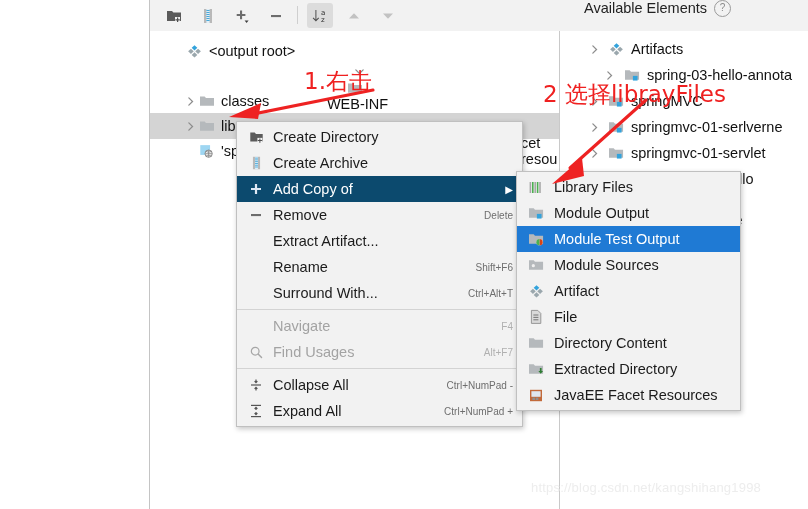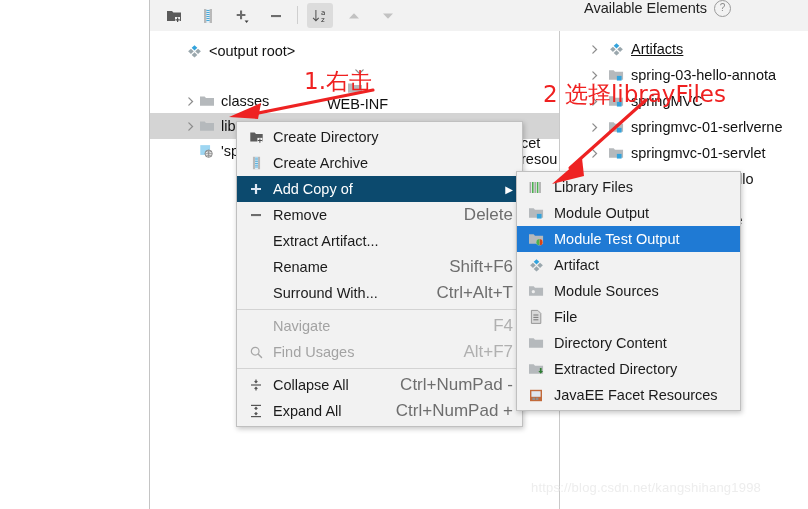--- a/index.html
+++ b/index.html
@@ -40,21 +40,21 @@
   .arrow svg{display:block;}
   .tlabel{margin-left:6px;}
   .ticon{width:17px;height:17px;flex:0 0 17px;display:flex;align-items:center;justify-content:center;}
 
   
   #context-menu{left:236px;top:121px;width:285px;background:#f2f2f2;border:1px solid #c0c0c0;
     box-shadow:1px 2px 5px rgba(0,0,0,.22);padding:2px 0;}
   .mi{height:26px;display:flex;align-items:center;padding:0 9px 0 9px;font-size:14.5px;color:#1b1b1b;position:relative;}
   .mi .mi-icon{width:20px;flex:0 0 20px;display:flex;align-items:center;justify-content:center;}
   .mi .mi-label{margin-left:7px;flex:1 1 auto;white-space:nowrap;}
-  .mi .mi-accel{color:#6e6e6e;font-size:17px;margin-left:14px;white-space:nowrap;}
+  .mi .mi-accel{color:#6e6e6e;font-size:10px;margin-left:14px;white-space:nowrap;}
   .mi.highlight{background:#0c4a6e;color:#fff;}
   .mi.disabled{color:#a3a3a3;}
   .mi.disabled .mi-accel{color:#b0b0b0;}
   .msep{height:1px;background:#d3d3d3;margin:3px 0;}
   .submark{margin-left:8px;font-size:10px;}
 
   
   #submenu{left:516px;top:171px;width:223px;background:#f2f2f2;border:1px solid #c0c0c0;
     box-shadow:1px 2px 5px rgba(0,0,0,.22);padding:2px 0;}
   .si{height:26px;display:flex;align-items:center;padding:0 9px;font-size:14.5px;color:#1b1b1b;}
@@ -203,38 +203,38 @@
     </span>
     <span class="tlabel">'spri</span>
   </div>
 
   <div class="abs" style="left:371px;top:107px;height:26px;display:flex;align-items:center;font-size:14.5px;color:#111;">cet resou</div>
 </div>
 
 <div class="abs" id="panel-divider2"></div>
 <div class="abs" id="right-tree-panel">
 
-  <div class="trow" style="left:0;top:5px;width:248px;text-decoration:underline;">
+  <div class="trow" style="left:0;top:5px;width:248px;">
     <span class="arrow" style="margin-left:26px">
       <svg width="11" height="11" viewBox="0 0 12 12">
           <path d="M4.2 2 8.2 6 4.2 10" stroke="#8d8d8d" stroke-width="1.4" fill="none" stroke-linecap="round"></path>
         </svg>
     </span>
     <span class="ticon" style="margin-left:6px">
       <svg width="15" height="15" viewBox="0 0 16 16">
         <path d="M8 1.2 11 4 8 6.8 5 4z" fill="#33a3dc"></path>
           <path d="M4.2 5 7.2 7.8 4.2 10.6 1.2 7.8z" fill="#9aa7ad"></path>
         <path d="M11.8 5l3 2.8-3 2.8L8.8 7.8z" fill="#9aa7ad"></path>
           <path d="M8 8.8 11 11.6 8 14.4 5 11.6z" fill="#9aa7ad"></path>
       </svg>
     </span>
     <span class="tlabel">Artifacts</span>
   </div>
 
-  <div class="trow" style="left:0;top:31px;width:248px;">
+  <div class="trow" style="left:0;top:31px;width:248px;justify-content:center;">
     <span class="arrow" style="margin-left:26px">
       <svg width="11" height="11" viewBox="0 0 12 12">
           <path d="M4.2 2 8.2 6 4.2 10" stroke="#8d8d8d" stroke-width="1.4" fill="none" stroke-linecap="round"></path>
         </svg>
     </span>
     <span class="ticon" style="margin-left:6px">
       <svg width="17" height="15" viewBox="0 0 18 16">
         <path d="M1 2.4h5L7.4 4H16v8.4H1z" fill="#b5b9bc"></path>
           <rect x="9.4" y="8.4" width="5" height="5" fill="#33a3dc"></rect>
       </svg>
@@ -457,38 +457,38 @@
         <circle cx="12.2" cy="10.8" r="3.4" fill="#e8e8e8"></circle>
         <path d="M12.2 7.4a3.4 3.4 0 0 1 0 6.8z" fill="#d84315"></path>
         <path d="M12.2 7.4a3.4 3.4 0 0 0 0 6.8z" fill="#4caf50"></path>
       </svg>
     </span>
     <span class="si-label">Module Test Output</span>
   </div>
 
   <div class="si">
     <span class="si-icon">
+      <svg width="17" height="15" viewBox="0 0 18 16">
+        <path d="M1 2.4h5L7.4 4H16v8.4H1z" fill="#b5b9bc"></path>
+          <circle cx="5.6" cy="8.2" r="1.7" fill="#efefef"></circle>
+      </svg>
+    </span>
+    <span class="si-label">Module Sources</span>
+  </div>
+
+  <div class="si">
+    <span class="si-icon">
       <svg width="15" height="15" viewBox="0 0 16 16">
         <path d="M8 1.2 11 4 8 6.8 5 4z" fill="#33a3dc"></path>
           <path d="M4.2 5 7.2 7.8 4.2 10.6 1.2 7.8z" fill="#9aa7ad"></path>
         <path d="M11.8 5l3 2.8-3 2.8L8.8 7.8z" fill="#9aa7ad"></path>
           <path d="M8 8.8 11 11.6 8 14.4 5 11.6z" fill="#9aa7ad"></path>
       </svg>
     </span>
     <span class="si-label">Artifact</span>
-  </div>
-
-  <div class="si">
-    <span class="si-icon">
-      <svg width="17" height="15" viewBox="0 0 18 16">
-        <path d="M1 2.4h5L7.4 4H16v8.4H1z" fill="#b5b9bc"></path>
-          <circle cx="5.6" cy="8.2" r="1.7" fill="#efefef"></circle>
-      </svg>
-    </span>
-    <span class="si-label">Module Sources</span>
   </div>
 
   <div class="si">
     <span class="si-icon">
       <svg width="14" height="16" viewBox="0 0 14 16">
         <path d="M2.4 1.4h6.4l3 3v10H2.4z" fill="#d9d9d9" stroke="#8e8e8e" stroke-width=".9"></path>
         <g stroke="#6a6a6a" stroke-width=".9">
             <path d="M4.4 6h5"></path>
             <path d="M4.4 8.4h5"></path>
             <path d="M4.4 10.8h5"></path>

